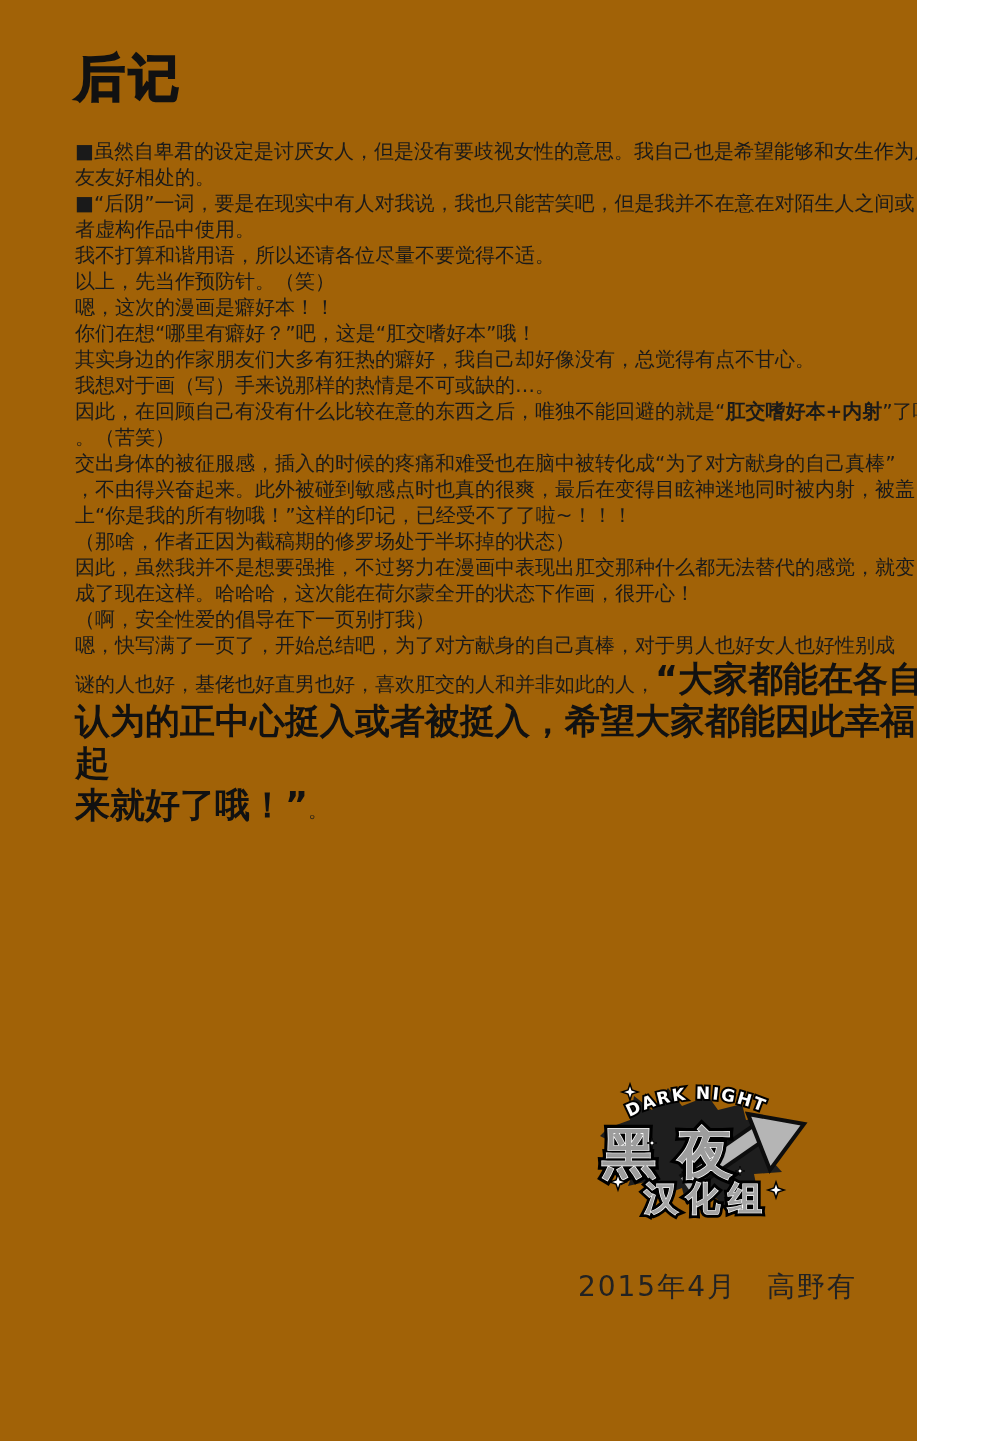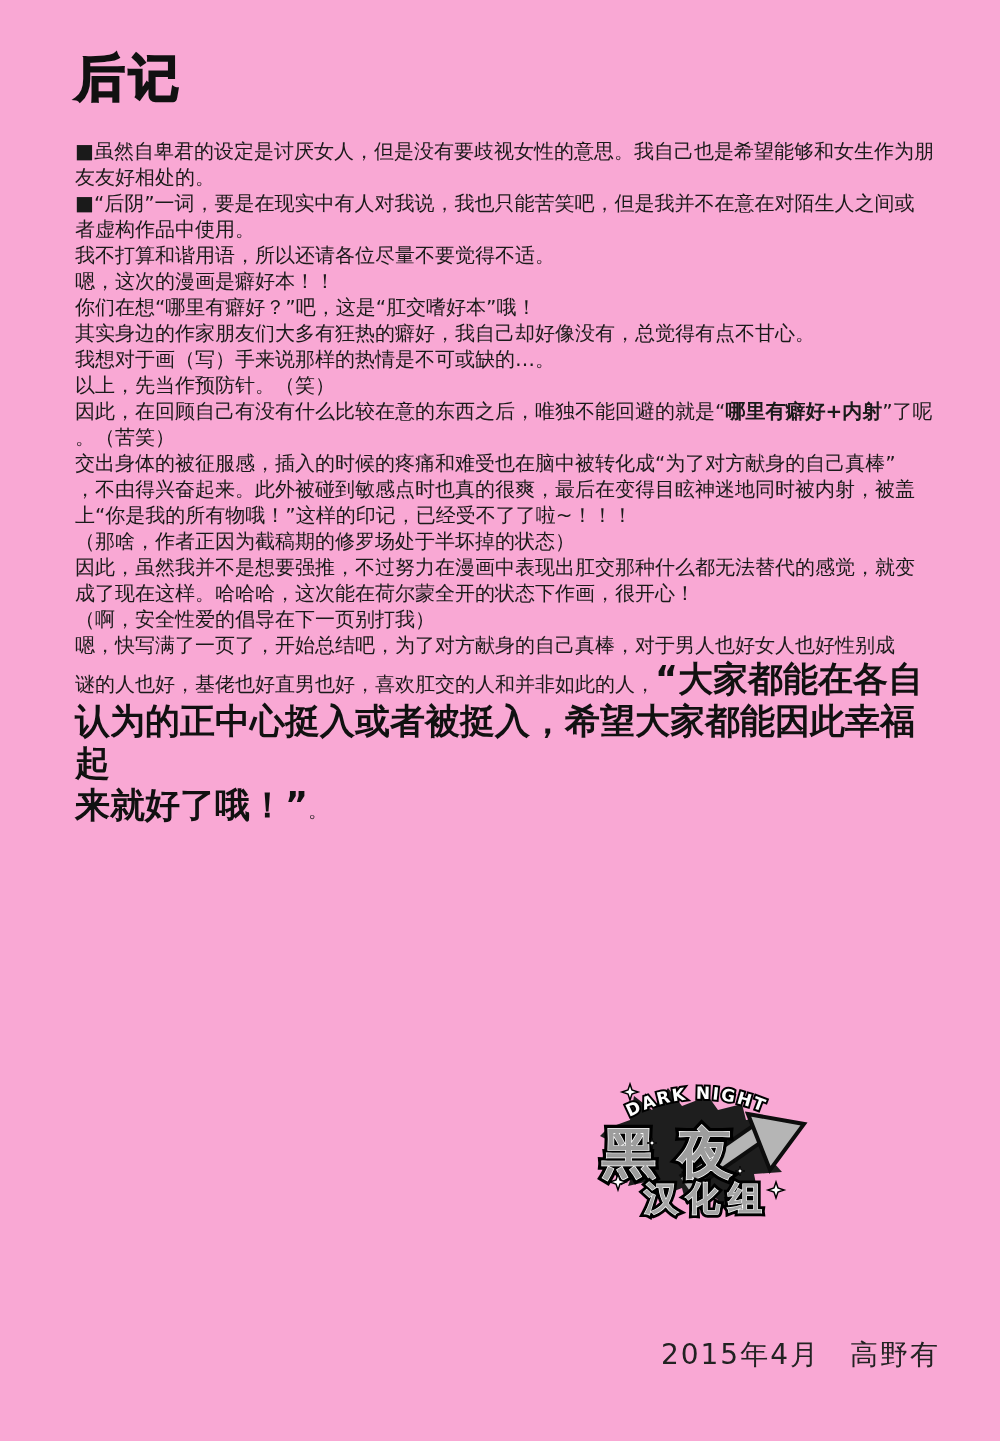--- a/index.html
+++ b/index.html
@@ -4,22 +4,22 @@
 <style>
   html, body { margin: 0; padding: 0; }
   body {
     width: 1000px; height: 1441px;
     background: #ffffff;
     font-family: "DejaVu Sans", sans-serif;
     color: #191919;
   }
   .page {
     position: relative;
-    width: 1000px; height: 1441px;
-    background: #f9a8d4;
+    width: 917px; height: 1441px;
+    background: #a16207;
     overflow: hidden;
   }
   .content {
     position: absolute;
     left: 75px; top: 50px;
     width: 868px;
   }
   .title {
     font-size: 50px;
     line-height: 1.15;
@@ -50,21 +50,21 @@
   .mt-p3 { margin-top: 25px; }
   .mt-p4 { margin-top: 19px; }
   .mt-p5 { margin-top: 24px; }
   .mt-p6 { margin-top: 23px; }
   .mt-p7 { margin-top: 45px; }
   .mt-p8 { margin-top: 24px; }
   .mt-p9 { margin-top: 19px; }
   .mt-p10 { margin-top: 48px; }
   .signature {
     position: absolute;
-    top: 1336px;
+    top: 1268px;
     right: 60px;
     font-size: 28px;
     letter-spacing: 2px;
     color: #222;
     white-space: pre;
   }
   .logo {
     position: absolute;
     left: 590px; top: 1074px;
     width: 228px; height: 148px;
@@ -79,28 +79,28 @@
     <h1 class="title">后记</h1>
 
 
     <p class="para bold mt-p1">■虽然自卑君的设定是讨厌女人，但是没有要歧视女性的意思。我自己也是希望能够和女生作为朋
 友友好相处的。</p>
 
     <p class="para bold mt-p2">■“后阴”一词，要是在现实中有人对我说，我也只能苦笑吧，但是我并不在意在对陌生人之间或
 者虚构作品中使用。
 我不打算和谐用语，所以还请各位尽量不要觉得不适。</p>
 
+    <p class="para mt-p3">以上，先当作预防针。（笑）</p>
+
     <p class="para mt-p4">嗯，这次的漫画是癖好本！！
 你们在想“哪里有癖好？”吧，这是“肛交嗜好本”哦！
 其实身边的作家朋友们大多有狂热的癖好，我自己却好像没有，总觉得有点不甘心。
 我想对于画（写）手来说那样的热情是不可或缺的…。</p>
 
-    <p class="para mt-p3">以上，先当作预防针。（笑）</p>
-
-    <p class="para mt-p5"><span>因此，在回顾自己有没有什么比较在意的东西之后，唯独不能回避的就是“</span><span class="inline-bold">哪里有癖好+内射</span><span>”了呢
+    <p class="para mt-p5"><span>因此，在回顾自己有没有什么比较在意的东西之后，唯独不能回避的就是“</span><span class="inline-bold">肛交嗜好本+内射</span><span>”了呢
 。（苦笑）</span></p>
 
 
     <p class="para mt-p7">交出身体的被征服感，插入的时候的疼痛和难受也在脑中被转化成“为了对方献身的自己真棒”
 ，不由得兴奋起来。此外被碰到敏感点时也真的很爽，最后在变得目眩神迷地同时被内射，被盖
 上“你是我的所有物哦！”这样的印记，已经受不了了啦~！！！
 （那啥，作者正因为截稿期的修罗场处于半坏掉的状态）</p>
 
     <p class="para mt-p8">因此，虽然我并不是想要强推，不过努力在漫画中表现出肛交那种什么都无法替代的感觉，就变
 成了现在这样。哈哈哈，这次能在荷尔蒙全开的状态下作画，很开心！

